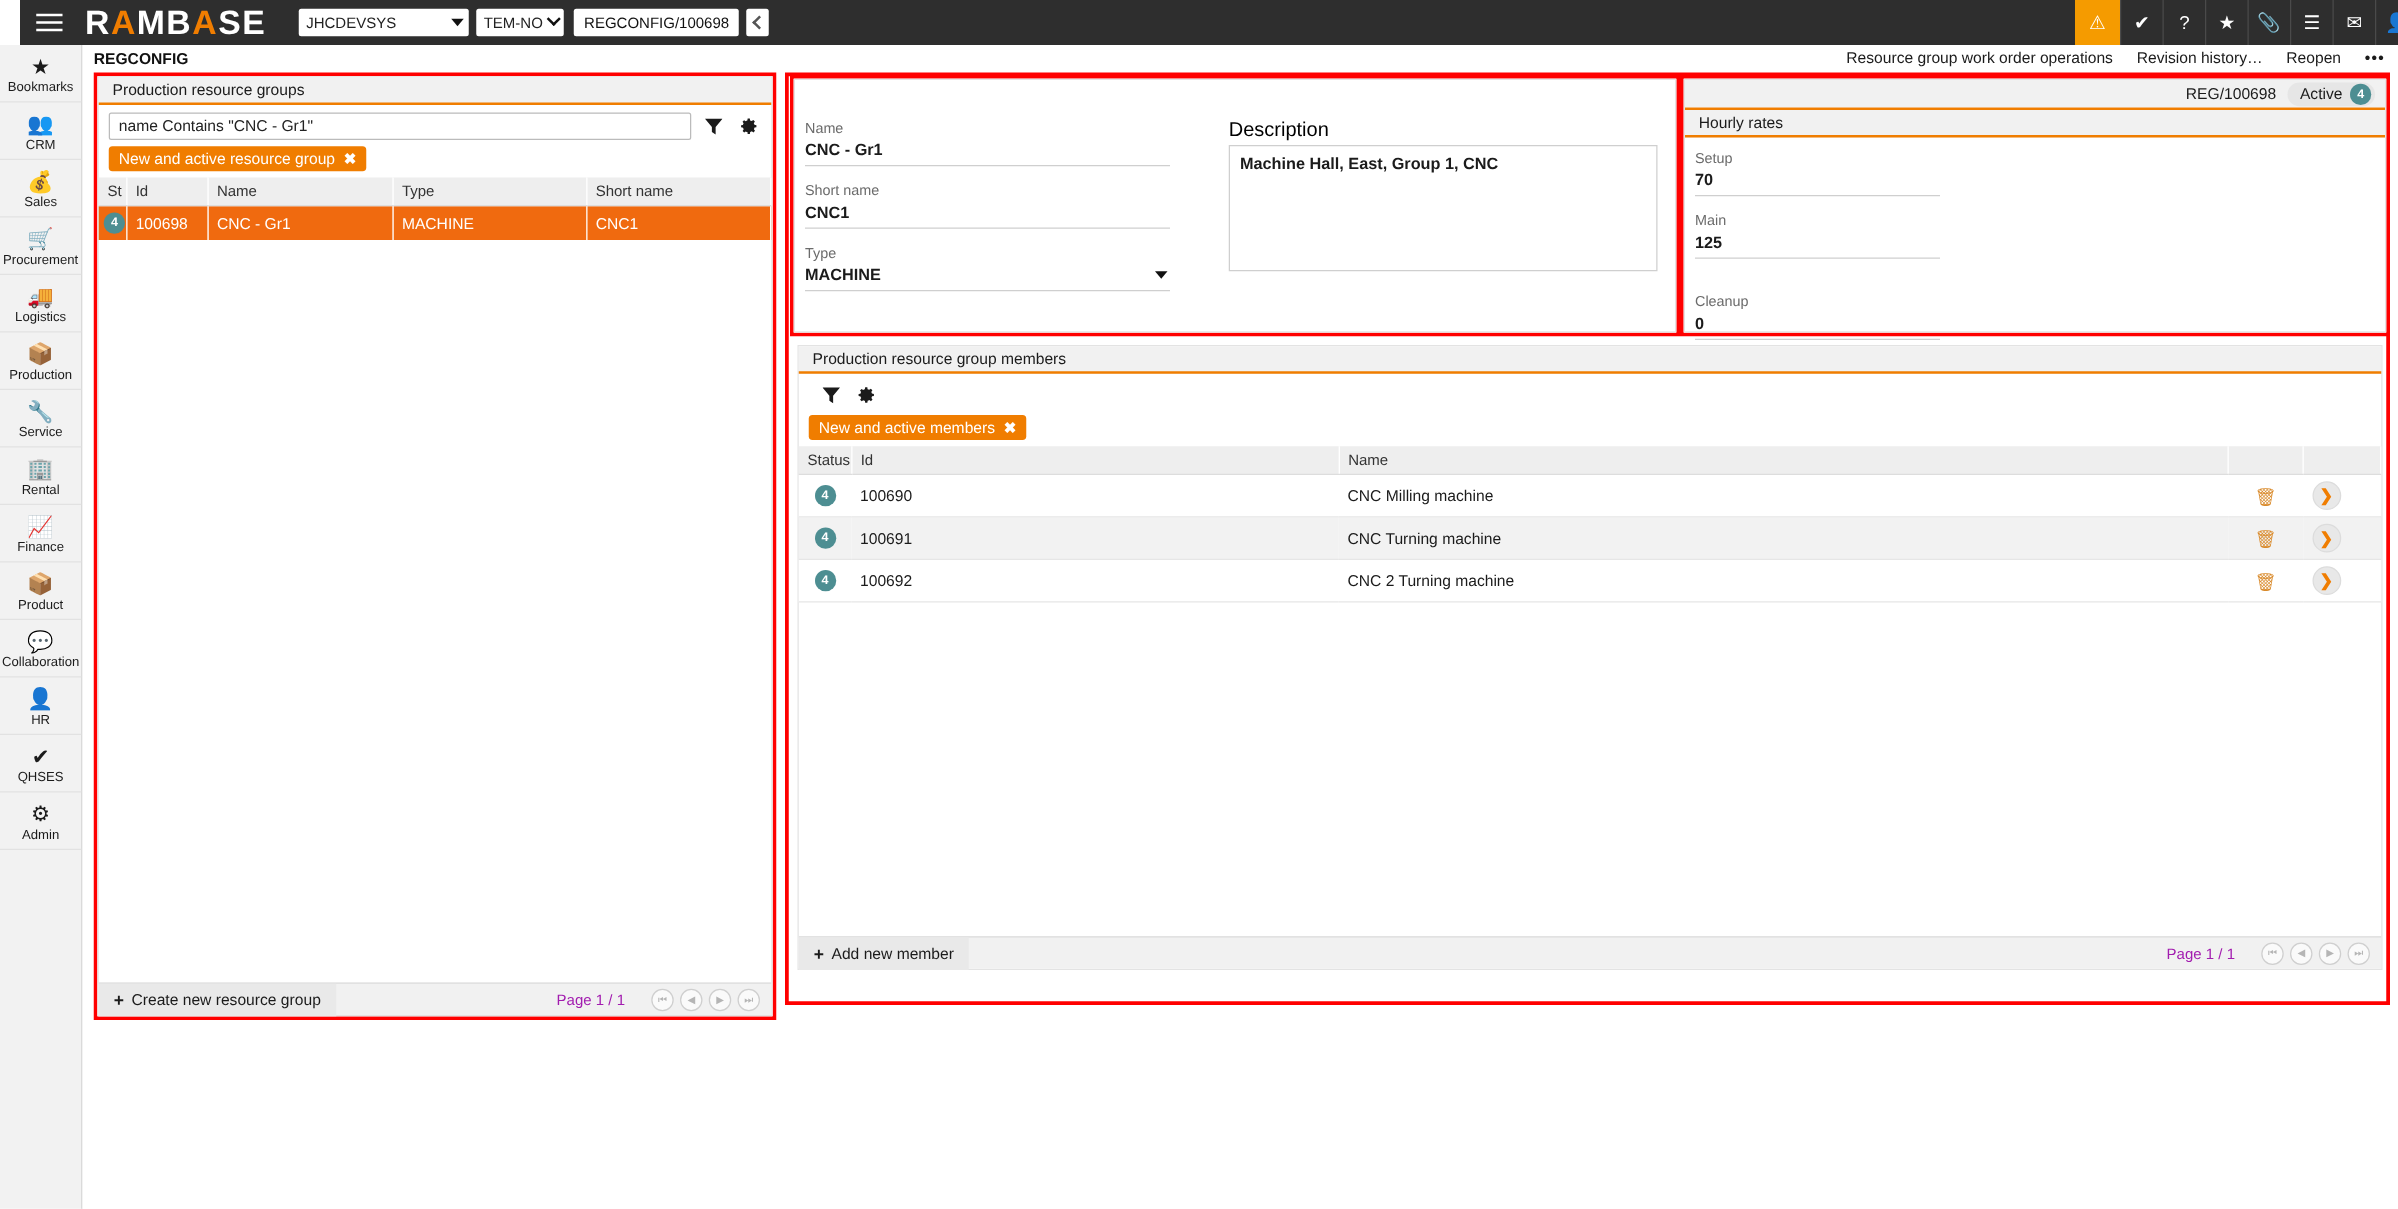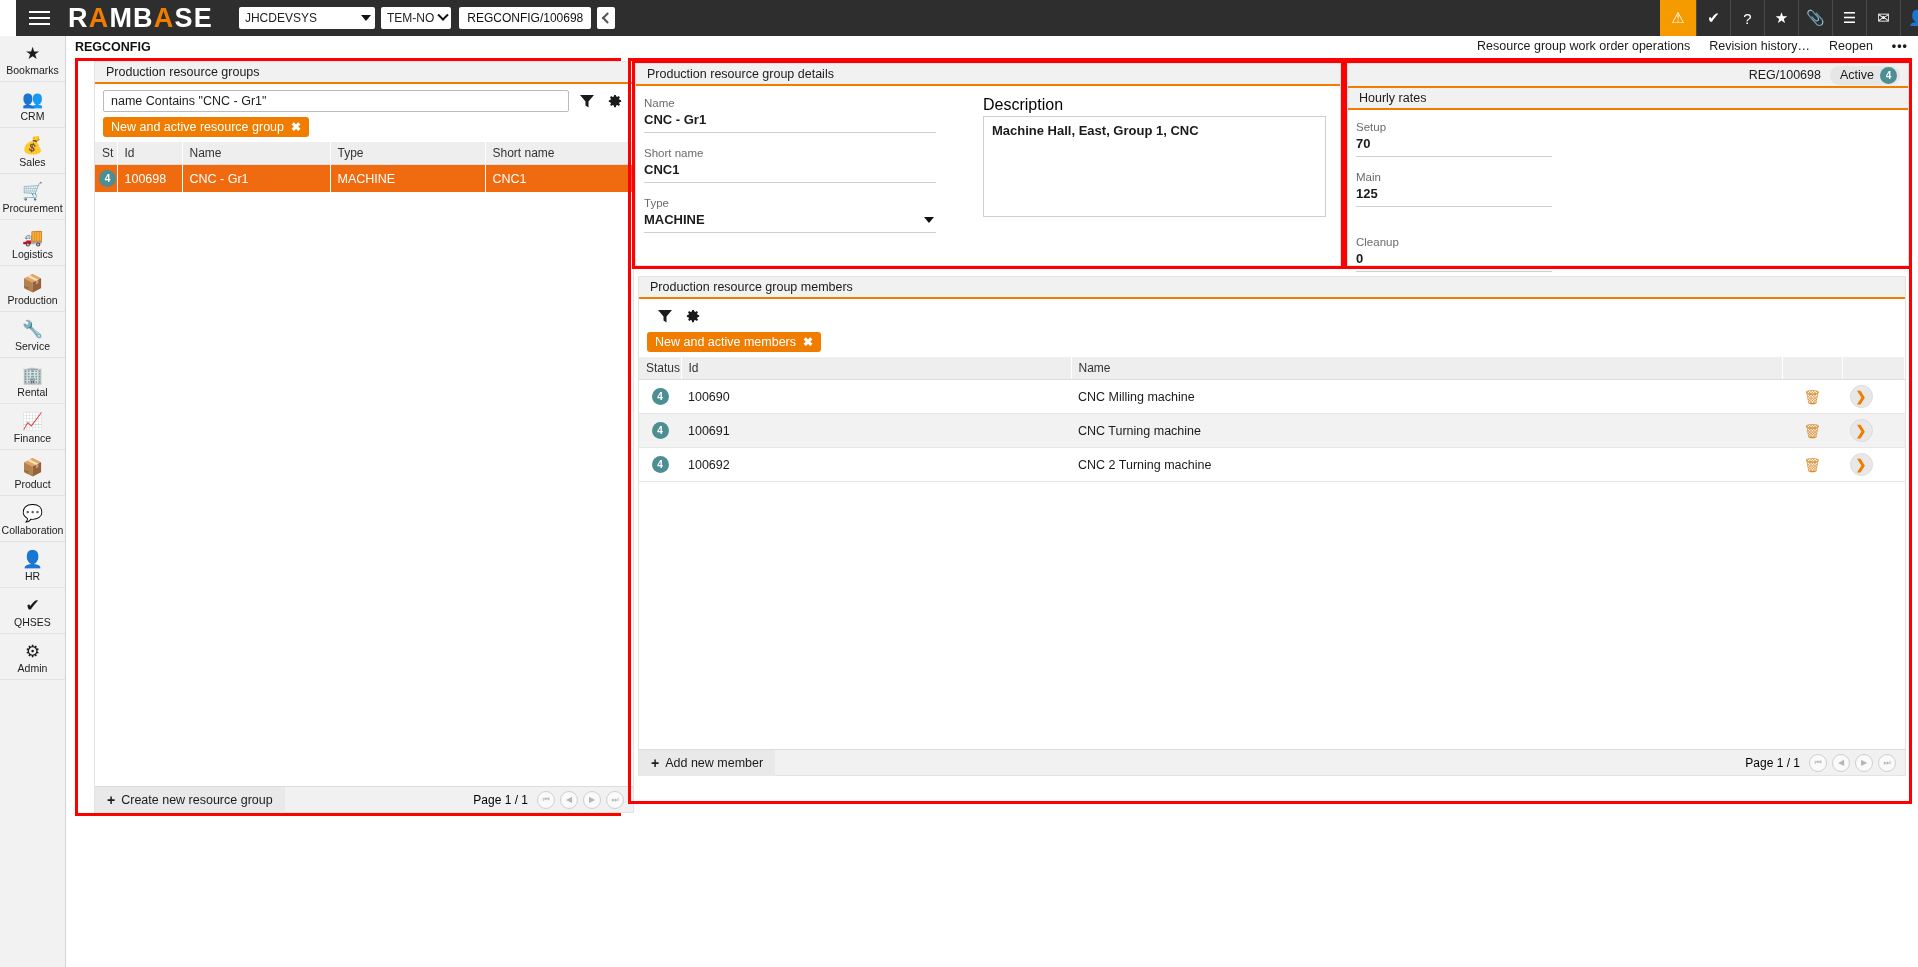--- a/index.html
+++ b/index.html
@@ -136,21 +136,21 @@
   .panel-footer {
     position: absolute; left: 0; bottom: 0; width: 100%; height: 26px;
     background: #f1f1f1; border-top: 1px solid #dcdcdc;
     display: flex; align-items: center;
   }
   .foot-btn {
     height: 26px; display: flex; align-items: center; gap: 6px; padding: 0 12px;
     font-size: 12.5px; color: #1b1b1b; background: #e9e9e9; cursor: pointer;
   }
   .pager { margin-left: auto; display: flex; align-items: center; gap: 5px; padding-right: 9px; }
-  .pager-label { font-size: 12px; color: #000000; margin-right: 4px; }
+  .pager-label { font-size: 12px; color: #a21caf; margin-right: 16px; }
   .pg-btn {
     width: 18px; height: 18px; border-radius: 50%; border: 1px solid #cfcfcf;
     background: #fafafa; display: flex; align-items: center; justify-content: center;
     font-size: 8px; color: #b5b5b5; cursor: pointer;
   }
 
   
   .field { position: relative; }
   .field .flabel { font-size: 11.5px; color: #6b6b6b; line-height: 14px; }
   .field .fvalue {
@@ -284,21 +284,21 @@
     <div class="page-actions">
       <span>Resource group work order operations</span>
       <span>Revision history…</span>
       <span>Reopen</span>
       <span class="dots">•••</span>
     </div>
   </div>
 
   <div class="redbox" style="left:9px; top:22px; width:546px; height:758px;"></div>
 
-  <div class="panel" style="left:28px; top:25px; width:540px; height:752px; border:1px solid #e3e3e3;">
+  <div class="panel" style="left:12px; top:25px; width:540px; height:752px; border:1px solid #e3e3e3;">
     <div class="panel-head">
       <span>Production resource groups</span>
     </div>
 
     <div class="search-row">
       <input class="search-input" type="text" value="name Contains &quot;CNC - Gr1&quot;" style="">
       <span class="icon-btn">
         <svg width="14" height="14" viewBox="0 0 14 14">
             <polygon points="0,1 14,1 8.5,7.5 8.5,13.5 5.5,11.5 5.5,7.5" fill="#1b1b1b"></polygon>
           </svg>
@@ -360,23 +360,20 @@
         <span class="pg-btn">⏭</span>
       </div>
     </div>
   </div>
 
   <div class="redbox" style="left:562px; top:22px; width:1284px; height:746px;"></div>
 
   <div class="redbox" style="left:566px; top:24px; width:712px; height:209px;"></div>
 
   <div class="panel" style="left:569px; top:27px; width:706px; height:203px; border:1px solid #e3e3e3;">
-    <div class="panel-head">
-      <span>Production resource group details</span>
-    </div>
 
     <div style="position:absolute; left:8px; top:32px; width:292px;">
       <div class="field" style="margin-bottom:13px;">
         <div class="flabel">Name</div>
         <div class="fvalue">CNC - Gr1</div>
       </div>
       <div class="field" style="margin-bottom:13px;">
         <div class="flabel">Short name</div>
         <div class="fvalue">CNC1</div>
       </div>

